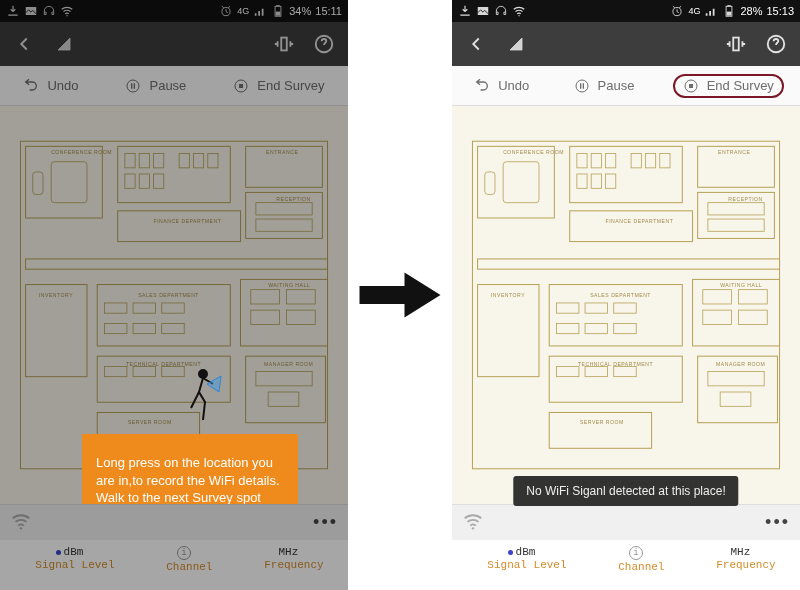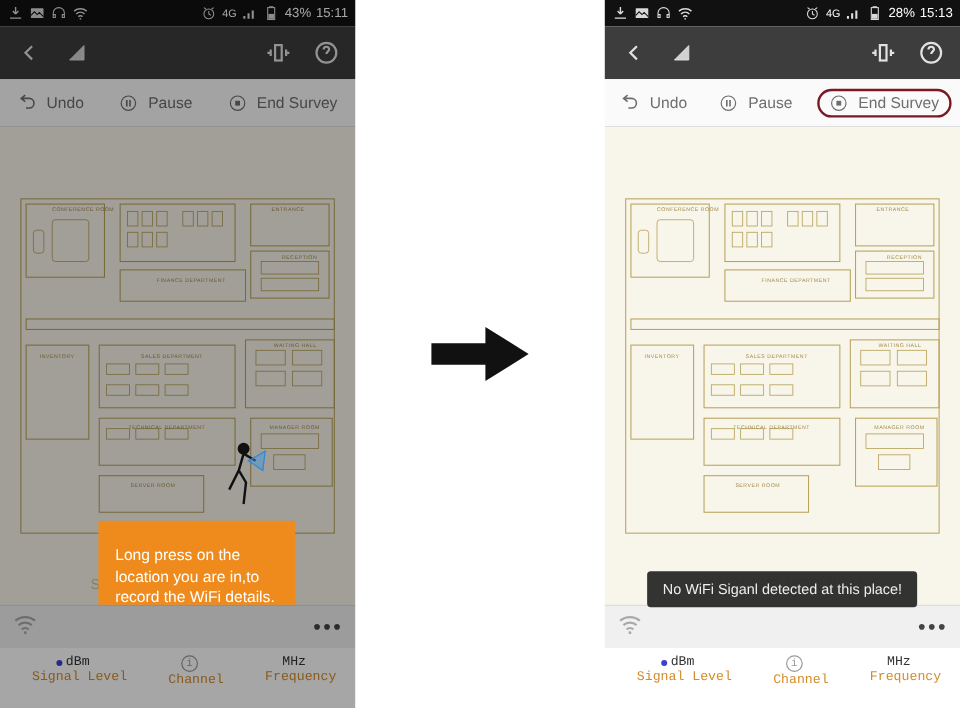--- a/index.html
+++ b/index.html
@@ -6,21 +6,21 @@
   body {
     width: 800px;
     height: 590px;
     font-family: -apple-system, "Helvetica Neue", Arial, sans-serif;
     background: #fff;
     display: flex;
     align-items: stretch;
     overflow: hidden;
   }
   .phone {
-    width: 296px;
+    width: 348px;
     height: 590px;
     background: #fff;
     position: relative;
     display: flex;
     flex-direction: column;
   }
   .arrow-col {
     flex: 1;
     display: flex;
     align-items: center;
@@ -215,21 +215,21 @@
             <path d="M3 20h3v-4H3zM9 20h3v-8H9zM15 20h3V8h-3zM21 20h0" fill="#ddd"></path>
           </svg>
         </span>
       <span class="status-icon">
           <svg viewBox="0 0 24 24">
             <rect x="7" y="4" width="10" height="17" stroke="#ddd" stroke-width="1.5" fill="none"></rect>
             <rect x="9" y="2" width="6" height="2"></rect>
             <rect x="8" y="13" width="8" height="7"></rect>
           </svg>
         </span>
-      <span>43%</span>
+      <span>34%</span>
       <span>15:11</span>
     </div>
   </div>
 
   <div class="appbar">
     <div class="appbar-btn">
         <svg viewBox="0 0 24 24" width="22" height="22">
           <path d="M15 6l-6 6 6 6" stroke-width="2"></path>
         </svg>
       </div>

